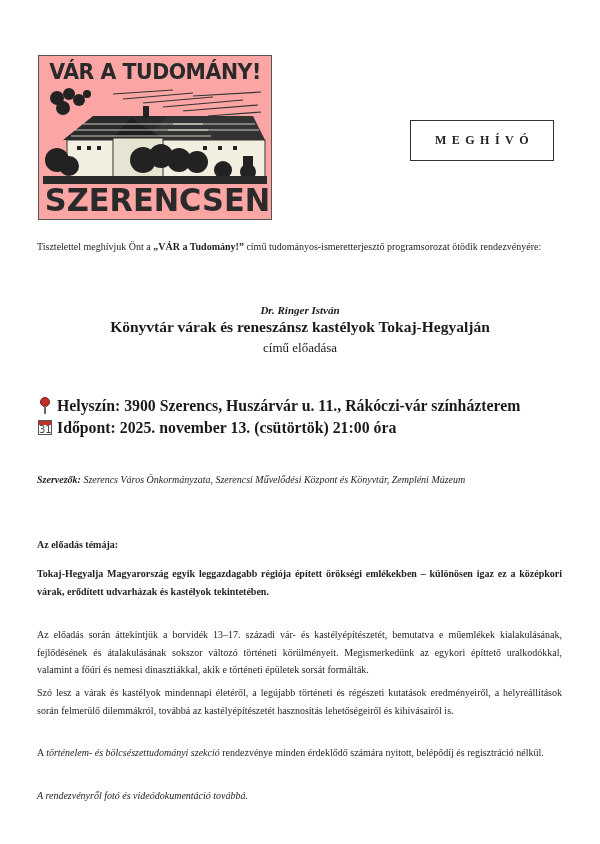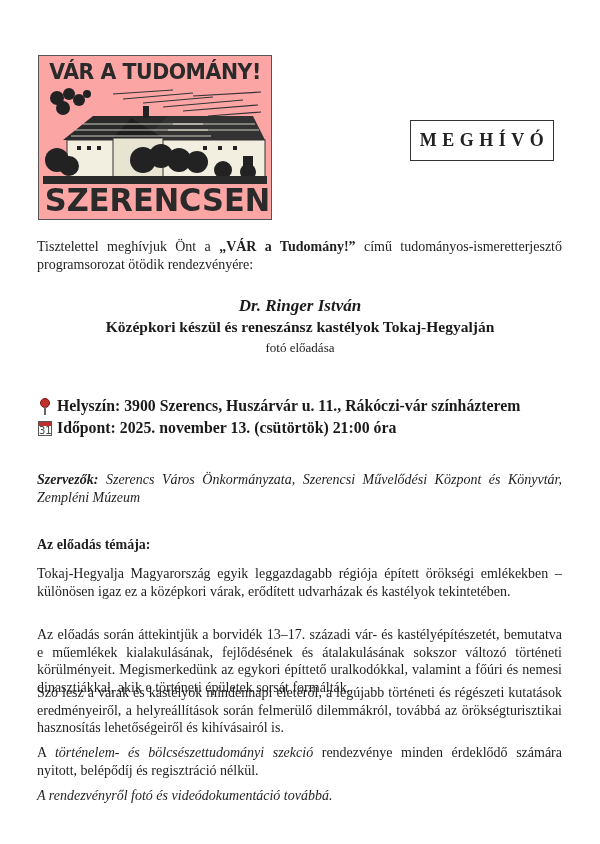--- a/index.html
+++ b/index.html
@@ -14,31 +14,31 @@
               letter-spacing:-0.5px; color:#2a2a2a; transform:scaleX(0.93); }
   .logo-bottom { position:absolute; left:0; right:0; bottom:1px; text-align:center;
                  font-family:"DejaVu Sans", sans-serif; font-weight:bold; font-size:32px;
                  letter-spacing:0px; color:#2a2a2a; line-height:36px; transform:scaleX(0.95); }
   .logo-art { position:absolute; left:4px; top:32px; width:224px; height:96px; }
 
   
   .invite-box { position:absolute; left:410px; top:120px; width:144px; height:41px;
                 border:1.5px solid #333; box-sizing:border-box; display:flex;
                 align-items:center; justify-content:center; }
-  .invite-box span { font-weight:bold; font-size:18px; letter-spacing:5.5px; color:#222; margin-left:5px; }
+  .invite-box span { font-weight:bold; font-size:12px; letter-spacing:5.5px; color:#222; margin-left:5px; }
 
-  .p { position:absolute; left:37px; width:525px; font-size:14px; line-height:17.5px;
+  .p { position:absolute; left:37px; width:525px; font-size:10px; line-height:17.5px;
        text-align:justify; color:#1e1e1e; }
   .center { position:absolute; left:0; width:600px; text-align:center; }
 
-  .speaker { top:296px; font-weight:bold; font-style:italic; font-size:17px; }
+  .speaker { top:304px; font-weight:bold; font-style:italic; font-size:11px; }
   .title { top:318px; font-weight:bold; font-size:15.5px; }
   .subtitle { top:340px; font-size:13px; }
 
-  .info { position:absolute; left:38px; font-weight:bold; font-size:15.8px; display:flex; align-items:center; }
+  .info { position:absolute; left:38px; font-weight:bold; font-size:15.8px; display:flex; }
   .info .ic { width:14px; height:17px; margin-right:5px; position:relative; display:inline-block; }
 
   .pin-head { position:absolute; left:2px; top:0; width:10px; height:10px; border-radius:50%;
               background:#c0302a; border:1px solid #7a1a16; box-sizing:border-box; }
   .pin-needle { position:absolute; left:6px; top:9px; width:2px; height:8px; background:#666; }
 
   .cal { position:absolute; left:0; top:1px; width:14px; height:15px; border:1px solid #555;
          box-sizing:border-box; background:#fff; }
   .cal-top { position:absolute; left:0; top:0; right:0; height:4px; background:#c0302a; }
   .cal-num { position:absolute; left:0; right:0; top:3px; text-align:center; font-size:10px;
@@ -113,22 +113,22 @@
 
 <div class="invite-box">
   <span>MEGHÍVÓ</span>
 </div>
 
 <div class="p" style="top:238px;">
   <span>Tisztelettel meghívjuk Önt a </span><b>„VÁR a Tudomány!”</b><span> című tudományos-ismeretterjesztő programsorozat ötödik rendezvényére:</span>
 </div>
 
 <div class="center speaker">Dr. Ringer István</div>
-<div class="center title">Középkori készül és reneszánsz kastélyok Tokaj-Hegyalján</div>
-<div class="center subtitle">fotó előadása</div>
+<div class="center title">Könyvtár várak és reneszánsz kastélyok Tokaj-Hegyalján</div>
+<div class="center subtitle">című előadása</div>
 
 <div class="info" style="top:397px;">
   <span class="ic">
     <span class="pin-head"></span>
       <span class="pin-needle"></span>
   </span>
   <span>Helyszín: 3900 Szerencs, Huszárvár u. 11., Rákóczi-vár színházterem</span>
 </div>
 <div class="info" style="top:419px;">
   <span class="ic">
@@ -138,21 +138,21 @@
       </span>
   </span>
   <span>Időpont: 2025. november 13. (csütörtök) 21:00 óra</span>
 </div>
 
 <div class="p" style="top:471px;font-style:italic;">
   <b>Szervezők:</b><span> Szerencs Város Önkormányzata, Szerencsi Művelődési Központ és Könyvtár, Zempléni Múzeum</span>
 </div>
 
 <div class="p" style="top:536px; font-weight:bold;">Az előadás témája:</div>
-<div class="p" style="top:565px;">Tokaj-Hegyalja Magyarország egyik leggazdagabb régiója épített örökségi emlékekben – különösen igaz ez a középkori várak, erődített udvarházak és kastélyok tekintetében.</div>
+<div class="p" style="top:565px;font-weight:bold;">Tokaj-Hegyalja Magyarország egyik leggazdagabb régiója épített örökségi emlékekben – különösen igaz ez a középkori várak, erődített udvarházak és kastélyok tekintetében.</div>
 <div class="p" style="top:626px;">Az előadás során áttekintjük a borvidék 13–17. századi vár- és kastélyépítészetét, bemutatva e műemlékek kialakulásának, fejlődésének és átalakulásának sokszor változó történeti körülményeit. Megismerkedünk az egykori építtető uralkodókkal, valamint a főúri és nemesi dinasztiákkal, akik e történeti épületek sorsát formálták.</div>
-<div class="p" style="top:684px;">Szó lesz a várak és kastélyok mindennapi életéről, a legújabb történeti és régészeti kutatások eredményeiről, a helyreállítások során felmerülő dilemmákról, továbbá az örökségturisztikai hasznosítás lehetőségeiről és kihívásairól is.</div>
+<div class="p" style="top:684px;">Szó lesz a várak és kastélyok mindennapi életéről, a legújabb történeti és régészeti kutatások eredményeiről, a helyreállítások során felmerülő dilemmákról, továbbá az kastélyépítészetét hasznosítás lehetőségeiről és kihívásairól is.</div>
 
 <div class="p" style="top:744px;">
   <span>A </span><i>történelem- és bölcsészettudományi szekció</i><span> rendezvénye minden érdeklődő számára nyitott, belépődíj és regisztráció nélkül.</span>
 </div>
 
 <div class="p" style="top:787px; font-style:italic;">A rendezvényről fotó és videódokumentáció továbbá.</div>
 
 </body></html>

